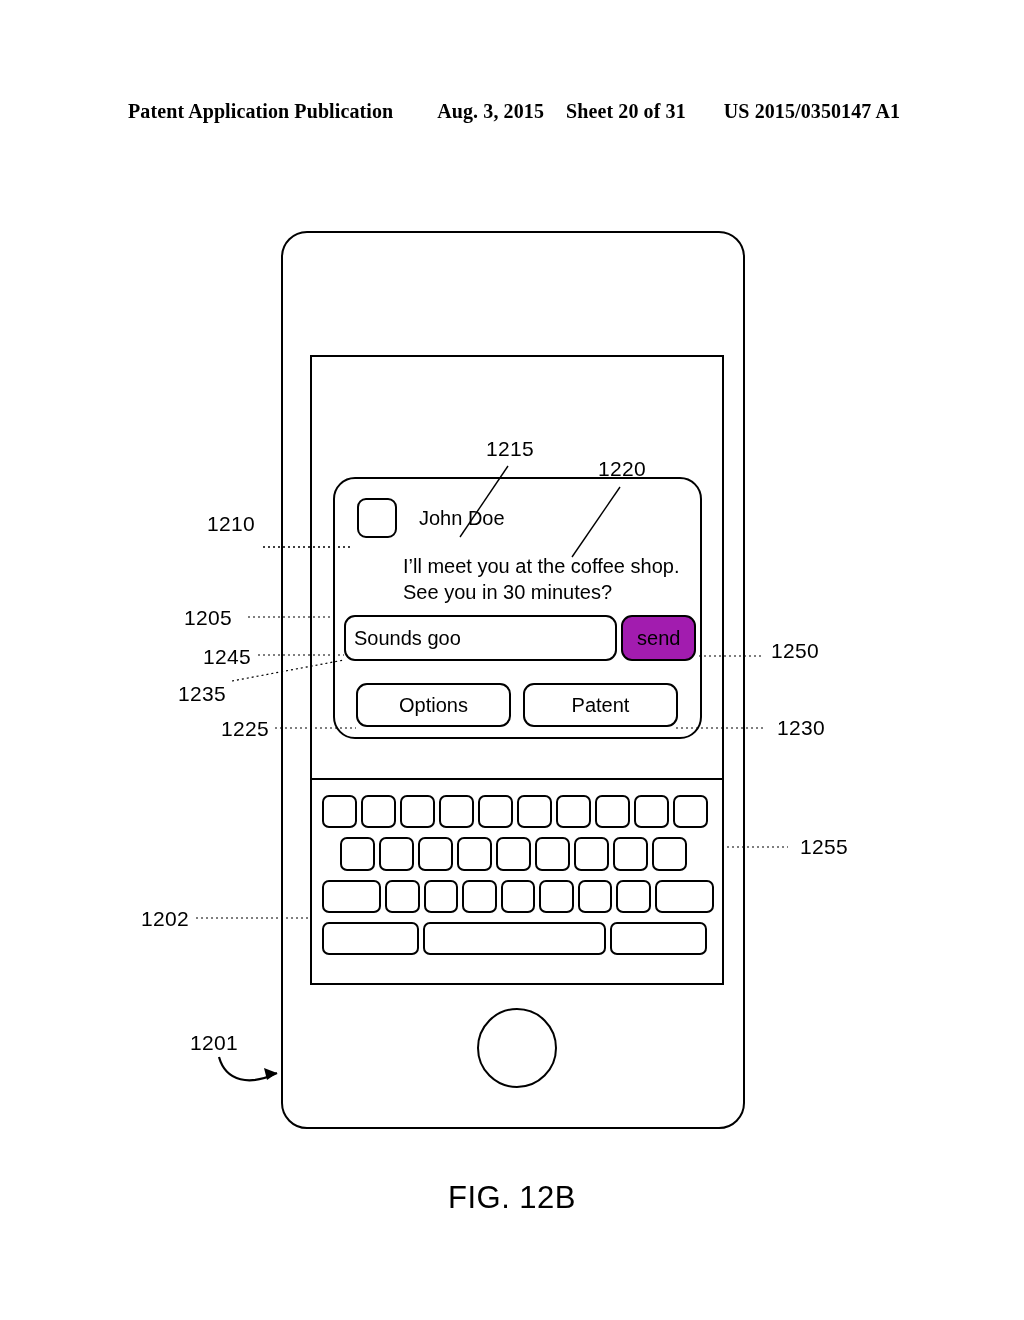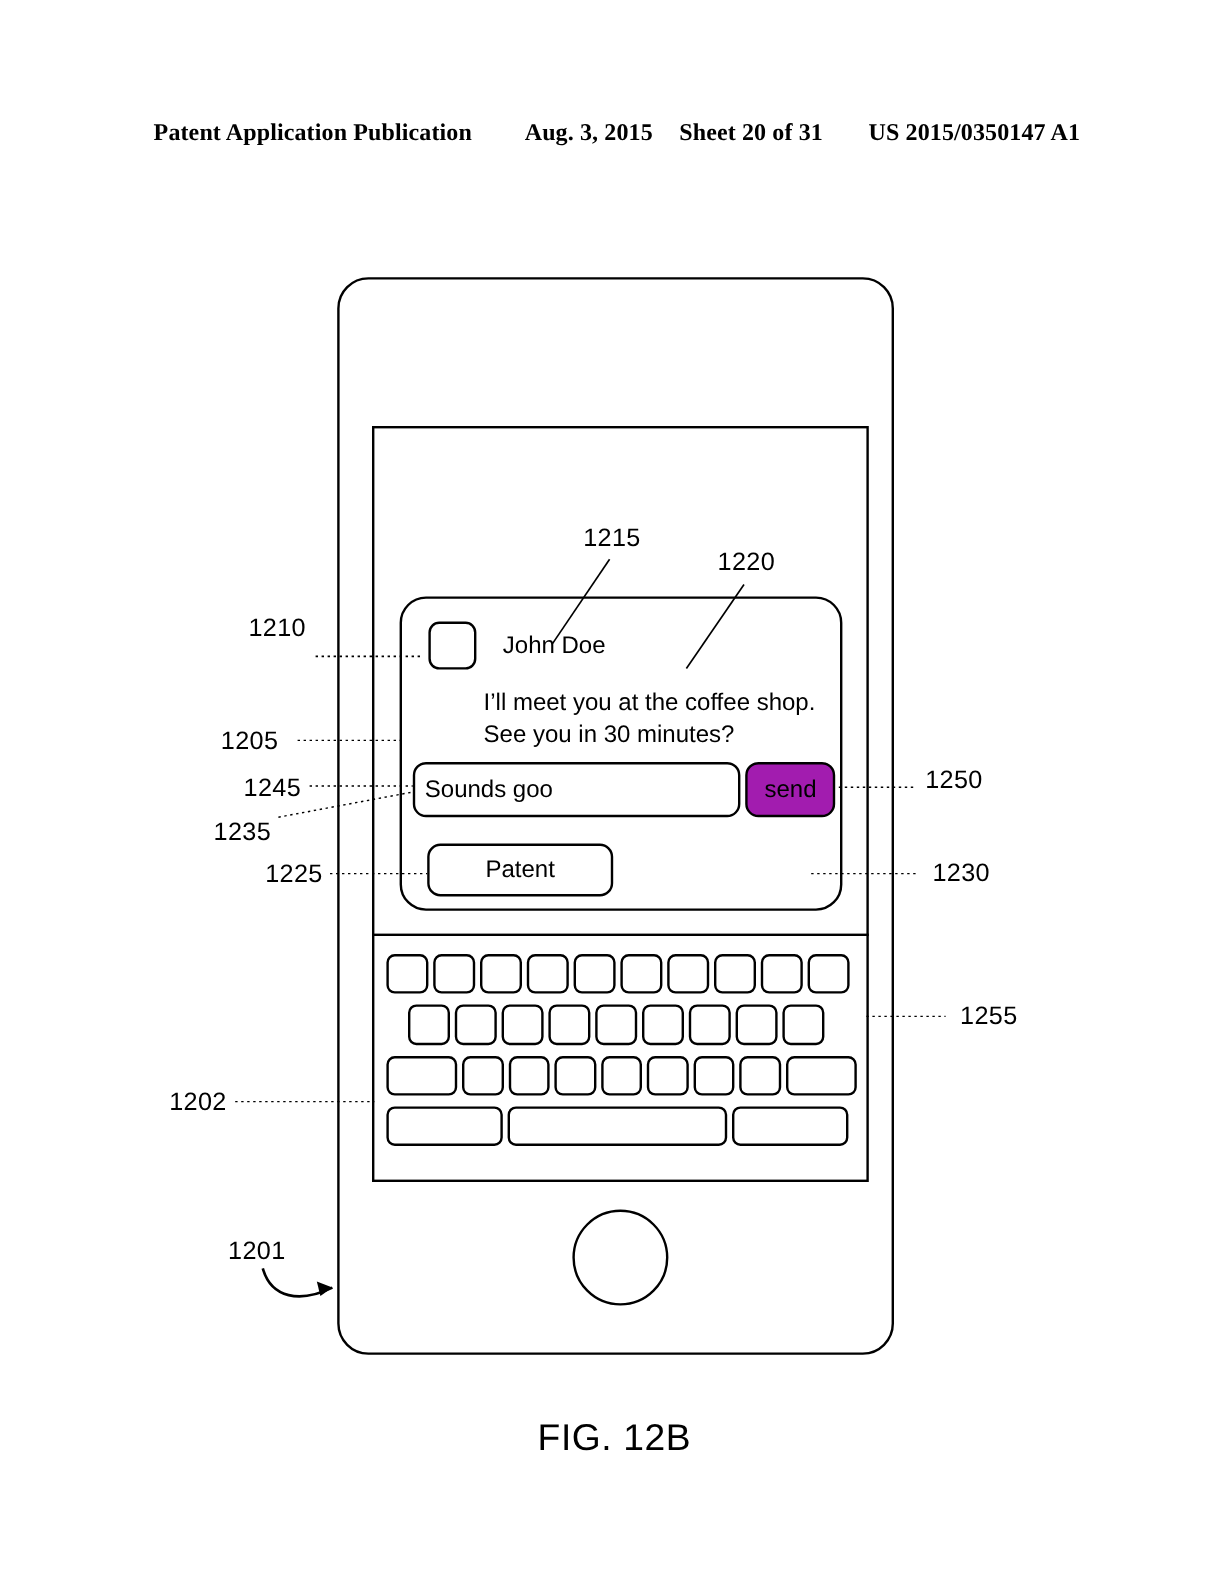--- a/index.html
+++ b/index.html
@@ -91,21 +91,21 @@
     height: 80px;
     border: 2px solid #000;
     border-radius: 50%;
     box-sizing: border-box;
   }
 
   
   .dialog {
     position: absolute;
     left: 333px;
-    top: 497px;
+    top: 477px;
     width: 369px;
     height: 262px;
     border: 2.5px solid #000;
     border-radius: 22px;
     box-sizing: border-box;
     background: #fff;
     padding-left: 40px;
   }
   .contact-row {
     position: absolute;
@@ -267,20 +267,23 @@
     <div class="text-input">
       <span>Sounds goo</span>
     </div>
     <div class="send-button">
       <span>send</span>
     </div>
   </div>
 
   <div class="action-row">
     <div class="action-button">
+      <span>Options</span>
+    </div>
+    <div class="action-button">
       <span>Patent</span>
     </div>
   </div>
 
 </div>
 
 <div class="keyboard">
   <div class="kb-row r1">
     <div class="key"></div>
     <div class="key"></div>

